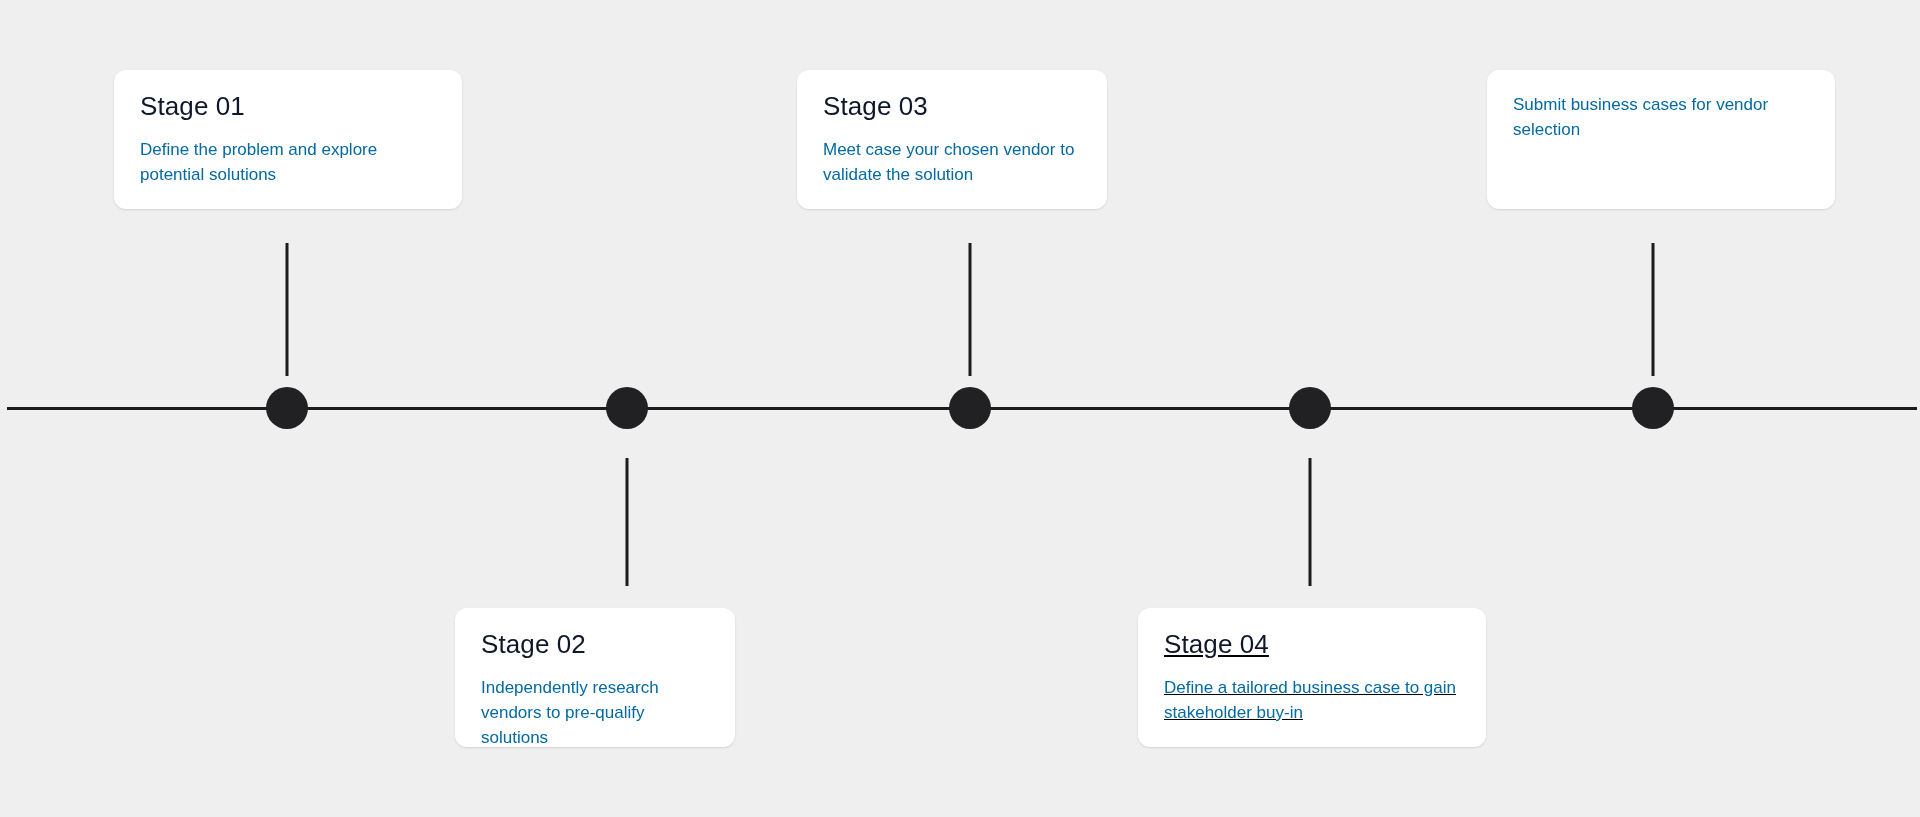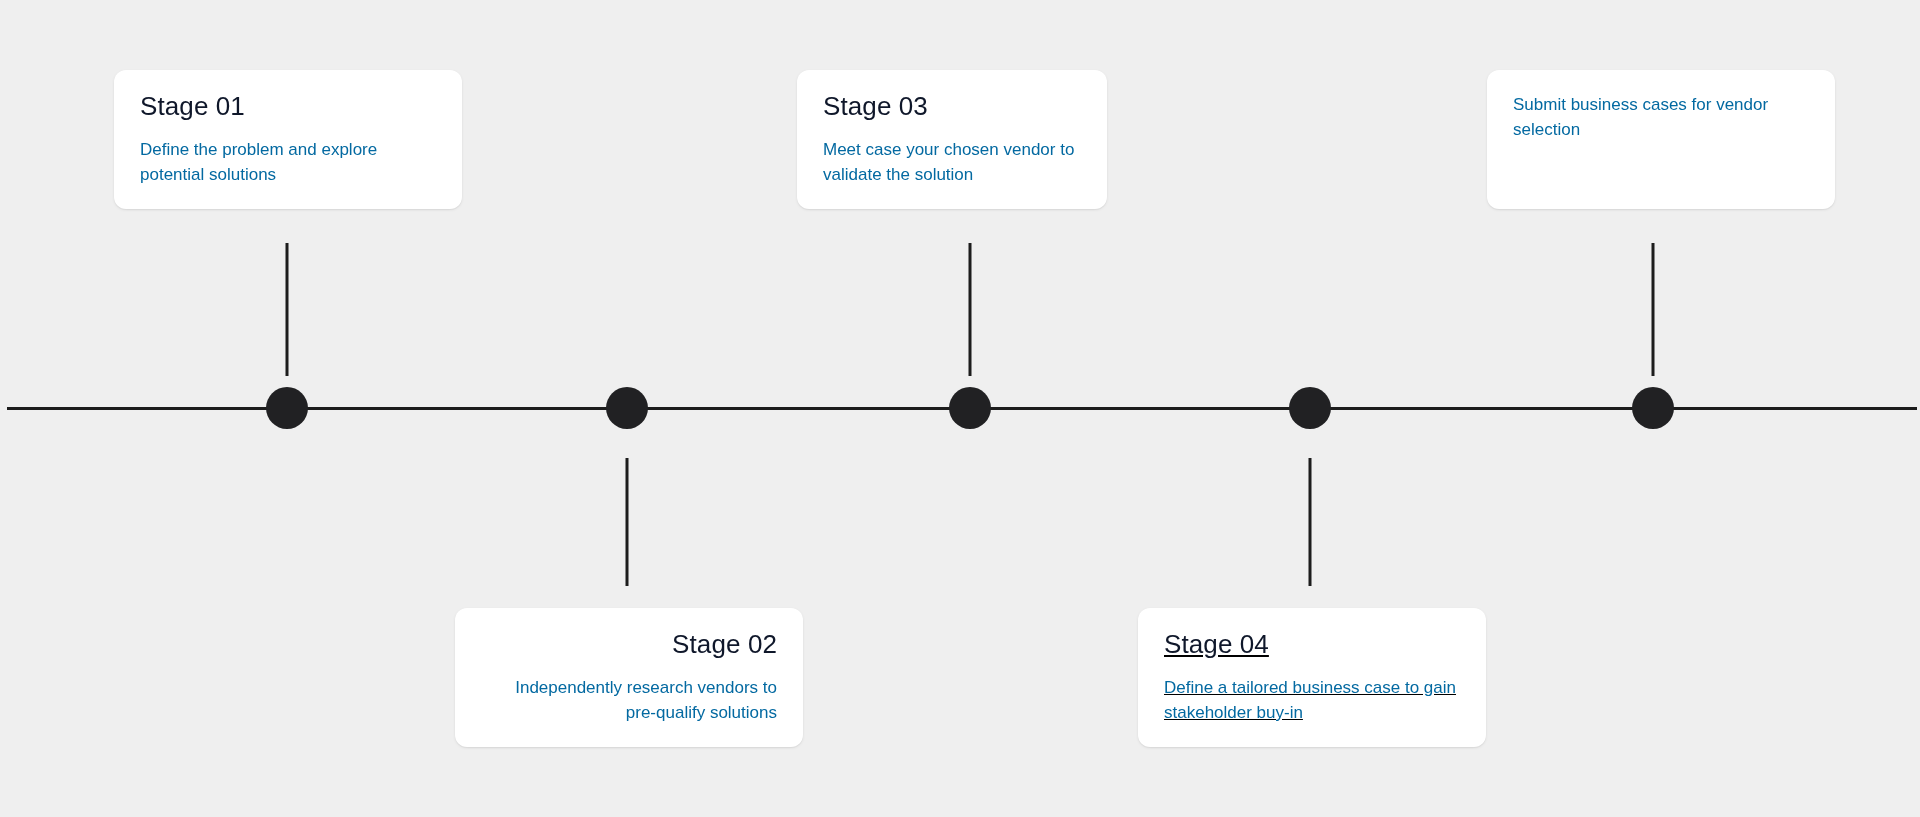--- a/index.html
+++ b/index.html
@@ -88,21 +88,21 @@
 
   <div class="stem up" style="left:287px;"></div>
   <div class="node-dot" style="left:287px; top:408px;"></div>
   <div class="card above" style="left:114px; width:348px;">
     <p class="card-title">Stage 01</p>
     <p class="card-desc">Define the problem and explore potential solutions</p>
   </div>
 
   <div class="stem down" style="left:627px;"></div>
   <div class="node-dot" style="left:627px; top:408px;"></div>
-  <div class="card below" style="left:455px; width:348px;text-align:right;">
+  <div class="card below" style="left:455px; width:280px;">
     <p class="card-title">Stage 02</p>
     <p class="card-desc">Independently research vendors to pre-qualify solutions</p>
   </div>
 
   <div class="stem up" style="left:970px;"></div>
   <div class="node-dot" style="left:970px; top:408px;"></div>
   <div class="card above" style="left:797px; width:310px;">
     <p class="card-title">Stage 03</p>
     <p class="card-desc">Meet case your chosen vendor to validate the solution</p>
   </div>

